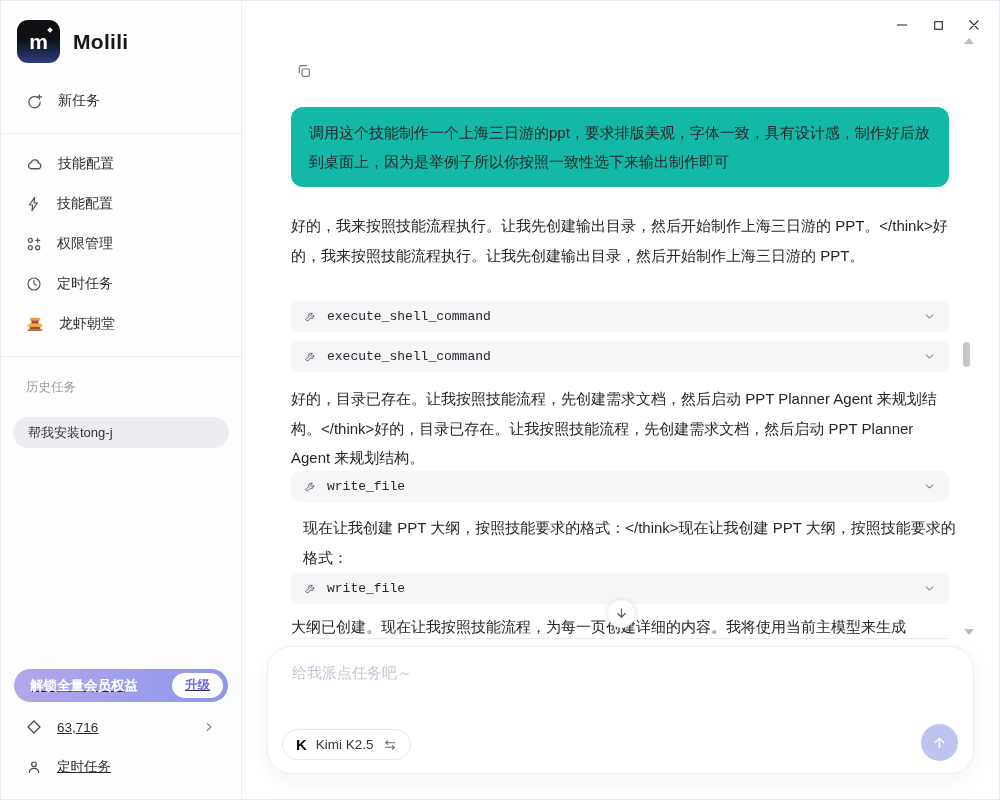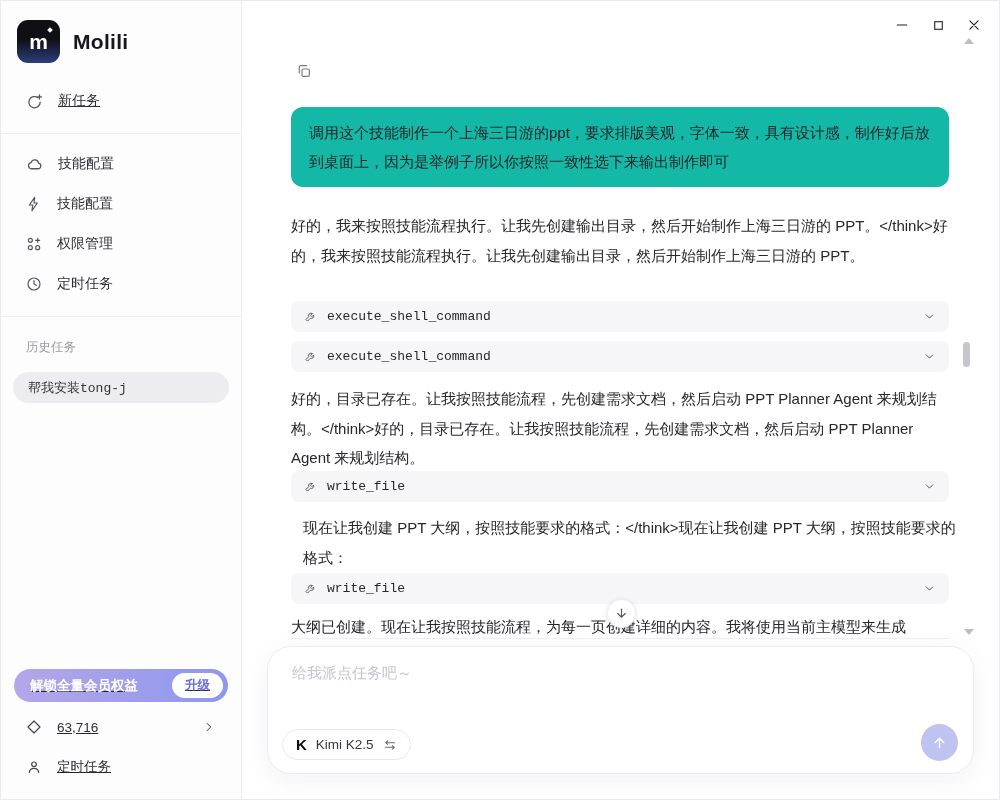--- a/index.html
+++ b/index.html
@@ -18,25 +18,25 @@
   .logo-box { width:43px; height:43px; border-radius:11px; position:relative;
     background:linear-gradient(180deg,#0f0f14 45%,#2b3f7d 100%);
     display:flex; align-items:center; justify-content:center;
     color:#fff; font-weight:800; font-size:21px; }
   .logo-sparkle { position:absolute; top:8px; right:8px; width:4px; height:4px;
     background:#fff; transform:rotate(45deg); }
   .app-title { font-size:21px; font-weight:700; color:#17171c; letter-spacing:.3px; }
   .side-item { display:flex; align-items:center; gap:15px; height:40px;
     padding:0 25px; font-size:14px; color:#2e2e34; cursor:default; }
   .side-item .ic { color:#55555e; flex:0 0 auto; }
-  .newtask { margin-top:8px;text-decoration:underline; }
+  .newtask { margin-top:8px; }
   .side-div { height:1px; background:#efeff3; margin:12px 0 10px 0; }
-  .hist-label { padding:12px 25px 16px 25px; font-size:12.5px; color:#9b9ba4; }
+  .hist-label { padding:12px 25px 21px 25px; font-size:12.5px; color:#9b9ba4; }
   .hist-item { margin:0 12px; background:#ececf1; border-radius:16px; height:31px;
-    display:flex; align-items:center; padding:0 15px; font-size:13px; color:#323238;font-family:Liberation Mono, monospace; }
+    display:flex; align-items:center; padding:0 15px; font-size:13px; color:#323238; }
   .side-bottom { position:absolute; left:0; right:0; bottom:12px; padding:0 13px;text-decoration:underline; }
   .upgrade { height:33px; border-radius:17px; padding:0 5px 0 16px;
     background:linear-gradient(90deg,#b4a6e9 0%,#8e97ee 100%);
     display:flex; align-items:center; justify-content:space-between;
     color:#ffffff; font-size:13.5px; font-weight:700; }
   .upgrade-btn { background:#ffffff; color:#6a6ae2; height:25px; border-radius:13px;
     padding:0 13px; font-size:12.5px; font-weight:700; display:flex; align-items:center; border:none; }
   .credits-row, .profile-row { display:flex; align-items:center; gap:15px;
     height:40px; padding:0 12px; font-size:13.5px; color:#2e2e34; }
   .credits-row { margin-top:5px; }
@@ -154,20 +154,32 @@
   </div>
   <div class="side-item">
     <span class="ic">
       <svg width="16" height="16" viewBox="0 0 24 24" fill="none" stroke="currentColor" stroke-width="1.8" stroke-linecap="round">
         <circle cx="12" cy="12" r="9"></circle>
           <path d="M12 7v5l3.5 2"></path>
       </svg>
     </span>
     <span>定时任务</span>
   </div>
+  <div class="side-item">
+    <span class="ic">
+      <svg width="18" height="16" viewBox="0 0 20 16">
+        <polygon points="5,1 15,1 16,4 4,4" fill="#e9a13b"></polygon>
+        <rect x="6" y="4" width="8" height="4" fill="#b8452e"></rect>
+        <polygon points="1,11 19,11 16.5,7.5 3.5,7.5" fill="#f0b23c"></polygon>
+        <rect x="4" y="11" width="12" height="3" fill="#b8452e"></rect>
+        <rect x="2" y="14" width="16" height="1.6" fill="#8a5a2b"></rect>
+      </svg>
+    </span>
+    <span>龙虾朝堂</span>
+  </div>
 
   <div class="side-div"></div>
 
   <div class="hist-label">历史任务</div>
   <div class="hist-item">
     <span>帮我安装tong-j</span>
   </div>
 
   <div class="side-bottom">
     <div class="upgrade">

